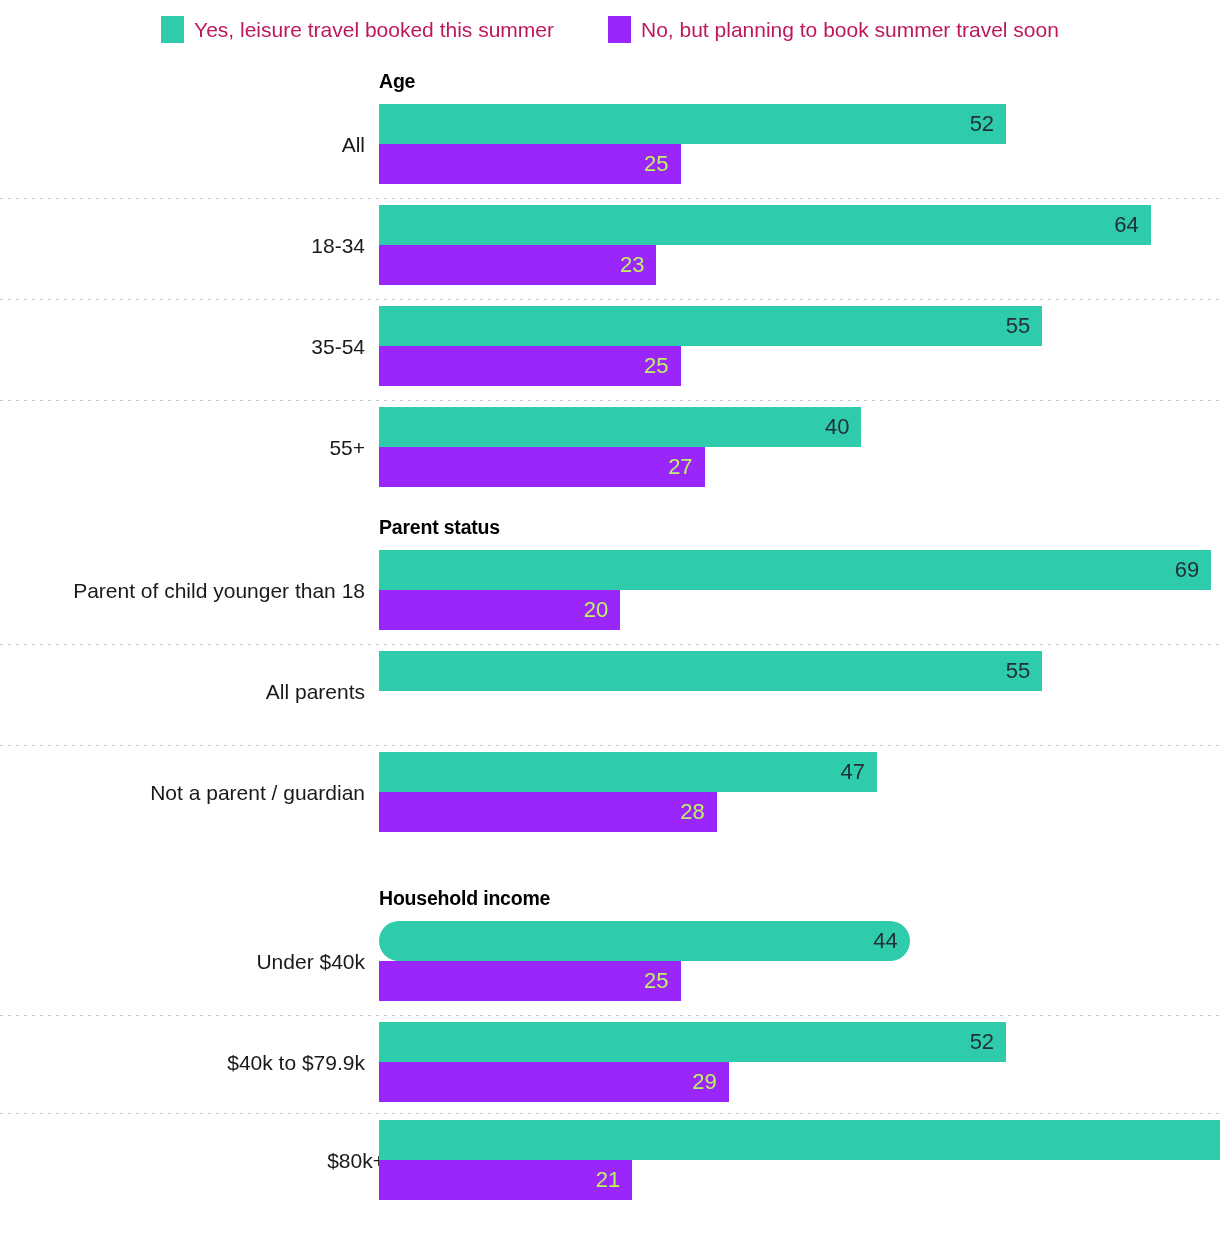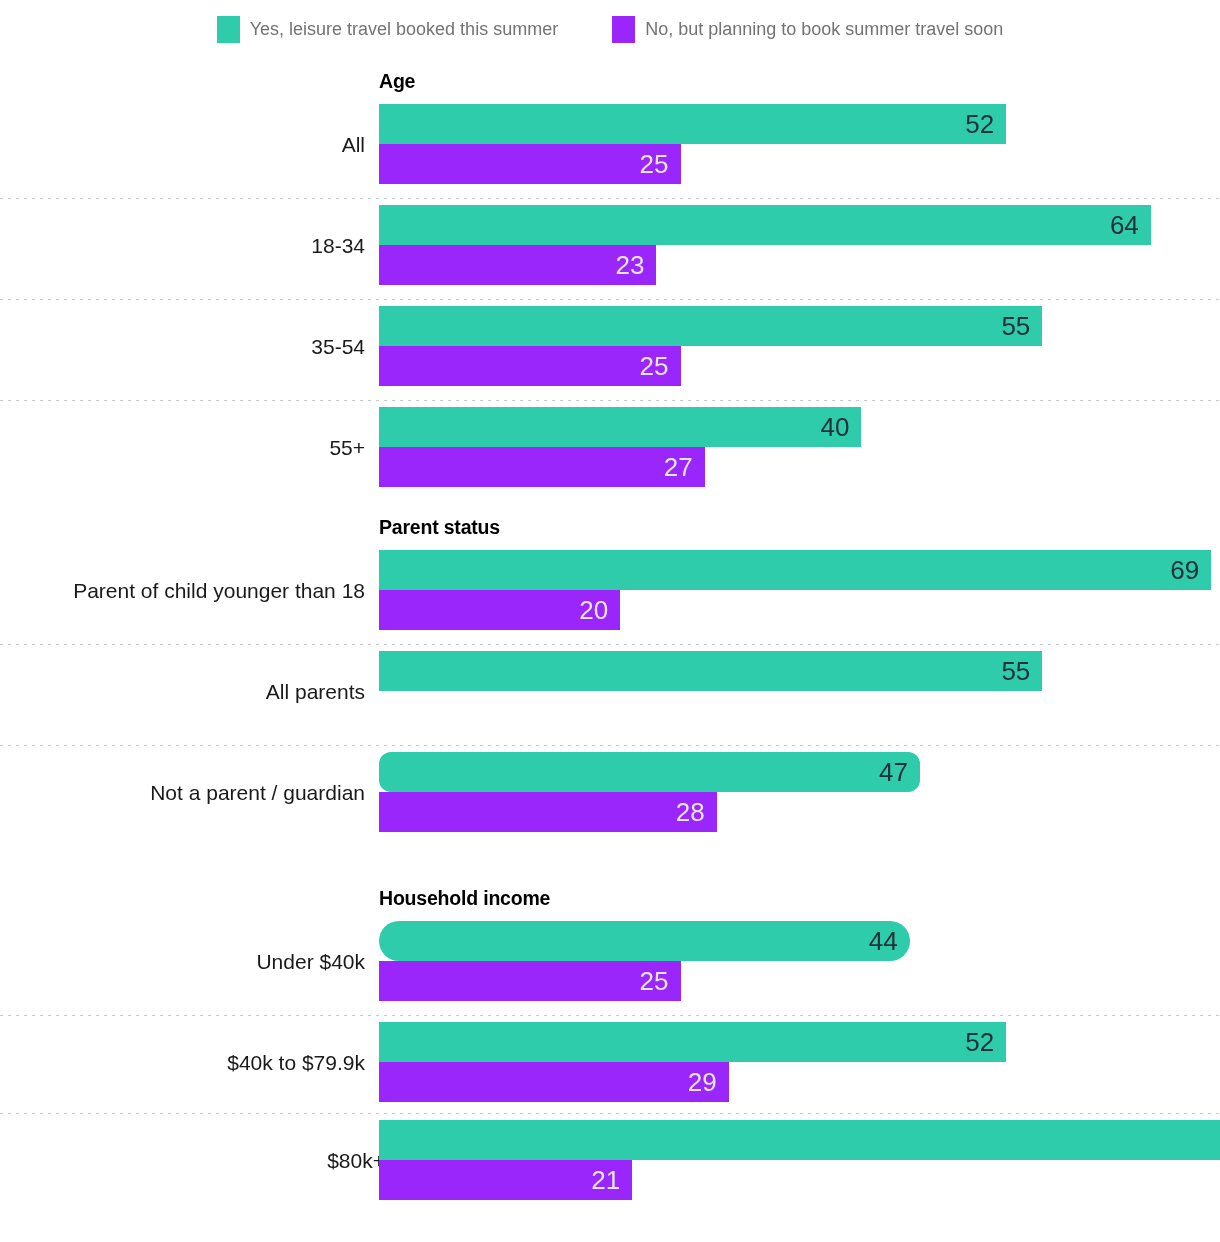--- a/index.html
+++ b/index.html
@@ -32,23 +32,23 @@
     display: flex;
     align-items: center;
     gap: 10px;
   }
   .legend-swatch {
     width: 23px;
     height: 27px;
     flex: 0 0 auto;
   }
   .legend-label {
-    font-size: 18px;
+    font-size: 21px;
     line-height: 1;
-    color: #737373;
+    color: #be185d;
     white-space: nowrap;
   }
 
   
   #plot {
     position: absolute;
     left: 0;
     top: 58px;
     width: 1220px;
     height: 1184px;
@@ -111,25 +111,25 @@
     box-sizing: border-box;
     padding-right: 12px;
   }
   .bar-yes {
     background: #2ECCAA;
   }
   .bar-no {
     background: #9B26FB;
   }
   .bar-value {
-    font-size: 26px;
+    font-size: 22px;
     line-height: 1;
   }
   .bar-yes .bar-value { color: #22313a; }
-  .bar-no  .bar-value { color: #e5e5e5; }
+  .bar-no  .bar-value { color: #bef264; }
 </style>
 </head>
 <body>
 
 <div id="legend">
     <div class="legend-entry">
       <span class="legend-swatch" style="background: rgb(46, 204, 170);"></span>
       <span class="legend-label">Yes, leisure travel booked this summer</span>
     </div>
     <div class="legend-entry">
@@ -207,21 +207,21 @@
         <div class="bars">
           <div class="bar bar-yes" style="width: 663.3px;">
             <span class="bar-value">55</span>
           </div>
         </div>
       </div>
       <div class="row" style="top: 241px;">
         <div class="row-sep"></div>
         <div class="row-label">Not a parent / guardian</div>
         <div class="bars">
-          <div class="bar bar-yes" style="width: 541px; border-radius: 12px;">
+          <div class="bar bar-yes" style="width: 498px;">
             <span class="bar-value">47</span>
           </div>
           <div class="bar bar-no" style="width: 337.68px;">
             <span class="bar-value">28</span>
           </div>
         </div>
       </div>
     </div>
     <div class="group" style="position: absolute; left: 0px; top: 817px; width: 1220px; height: 342px;">
       <div class="group-header" style="top: 12px;">Household income</div>

